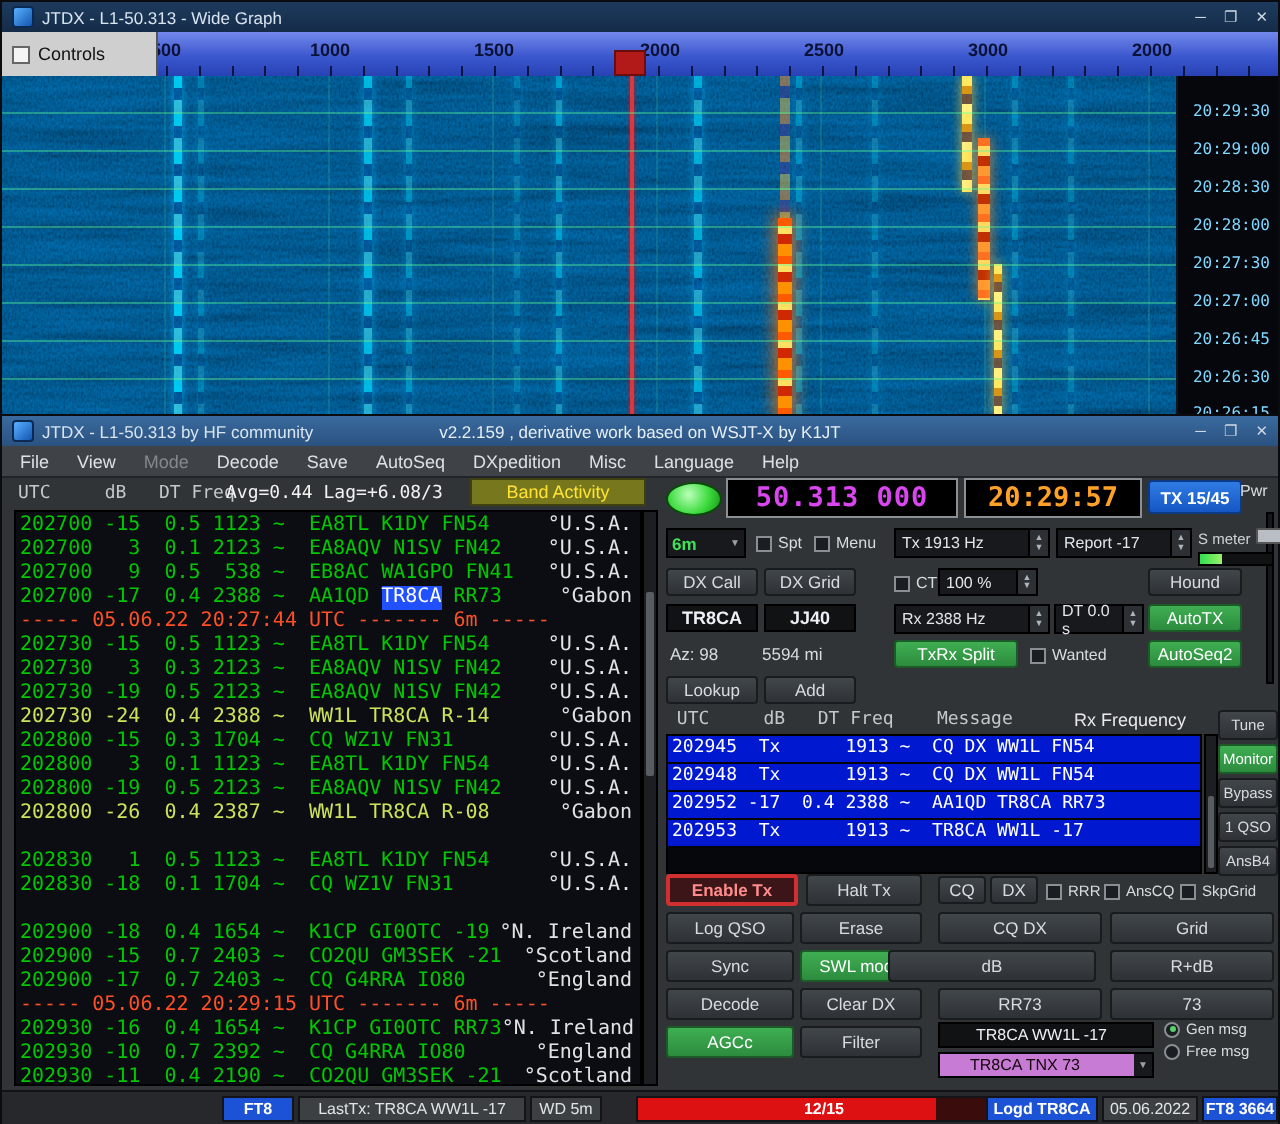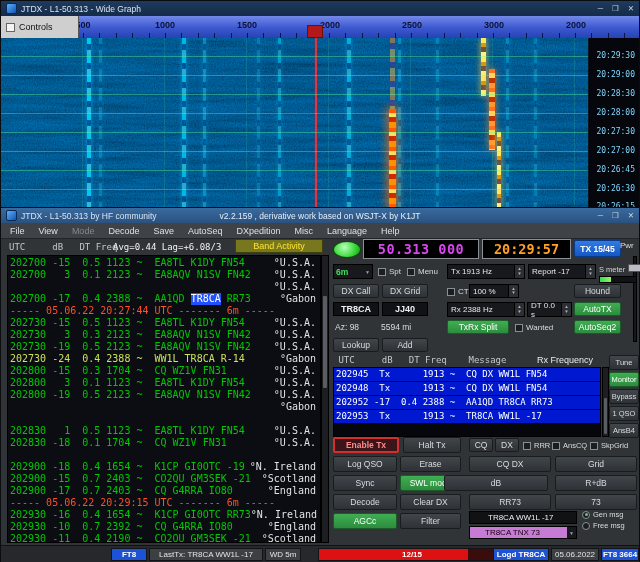--- a/index.html
+++ b/index.html
@@ -262,41 +262,41 @@
 
   <div class="mono" id="baHead">UTC     dB   DT Freq</div>
   <div class="mono" id="baAvg">Avg=0.44 Lag=+6.08/3</div>
   <div id="baChip">Band Activity</div>
   <div class="mono" id="baBox">
 
       <div class="ba-row"><span>202700 -15  0.5 1123 ~  EA8TL K1DY FN54</span><span class="hl"></span><span></span><span class="country">°U.S.A.</span></div>
 
       <div class="ba-row"><span>202700   3  0.1 2123 ~  EA8AQV N1SV FN42</span><span class="hl"></span><span></span><span class="country">°U.S.A.</span></div>
 
-      <div class="ba-row"><span class="hl"></span><span></span><span class="country">°U.S.A.</span></div>
+      <div class="ba-row"><span>202700   9  0.5  538 ~  EB8AC WA1GPO FN41</span><span class="hl"></span><span></span><span class="country">°U.S.A.</span></div>
 
       <div class="ba-row"><span>202700 -17  0.4 2388 ~  AA1QD </span><span class="hl">TR8CA</span><span> RR73</span><span class="country">°Gabon</span></div>
 
       <div class="ba-row sep"><span>----- 05.06.22 20:27:44 UTC ------- 6m -----</span><span class="hl"></span><span></span><span class="country"></span></div>
 
       <div class="ba-row"><span>202730 -15  0.5 1123 ~  EA8TL K1DY FN54</span><span class="hl"></span><span></span><span class="country">°U.S.A.</span></div>
 
       <div class="ba-row"><span>202730   3  0.3 2123 ~  EA8AQV N1SV FN42</span><span class="hl"></span><span></span><span class="country">°U.S.A.</span></div>
 
       <div class="ba-row"><span>202730 -19  0.5 2123 ~  EA8AQV N1SV FN42</span><span class="hl"></span><span></span><span class="country">°U.S.A.</span></div>
 
       <div class="ba-row own"><span>202730 -24  0.4 2388 ~  WW1L TR8CA R-14</span><span class="hl"></span><span></span><span class="country">°Gabon</span></div>
 
       <div class="ba-row"><span>202800 -15  0.3 1704 ~  CQ WZ1V FN31</span><span class="hl"></span><span></span><span class="country">°U.S.A.</span></div>
 
       <div class="ba-row"><span>202800   3  0.1 1123 ~  EA8TL K1DY FN54</span><span class="hl"></span><span></span><span class="country">°U.S.A.</span></div>
 
       <div class="ba-row"><span>202800 -19  0.5 2123 ~  EA8AQV N1SV FN42</span><span class="hl"></span><span></span><span class="country">°U.S.A.</span></div>
 
-      <div class="ba-row own"><span class="hl"></span><span></span><span class="country">°Gabon</span></div>
+      <div class="ba-row own"><span>202800 -26  0.4 2387 ~  WW1L TR8CA R-08</span><span class="hl"></span><span></span><span class="country">°Gabon</span></div>
 
       <div class="ba-row"><span></span><span class="hl"></span><span></span><span class="country"></span></div>
 
       <div class="ba-row"><span>202830   1  0.5 1123 ~  EA8TL K1DY FN54</span><span class="hl"></span><span></span><span class="country">°U.S.A.</span></div>
 
       <div class="ba-row"><span>202830 -18  0.1 1704 ~  CQ WZ1V FN31</span><span class="hl"></span><span></span><span class="country">°U.S.A.</span></div>
 
       <div class="ba-row"><span></span><span class="hl"></span><span></span><span class="country"></span></div>
 
       <div class="ba-row"><span>202900 -18  0.4 1654 ~  K1CP GI0OTC -19</span><span class="hl"></span><span></span><span class="country">°N. Ireland</span></div>

